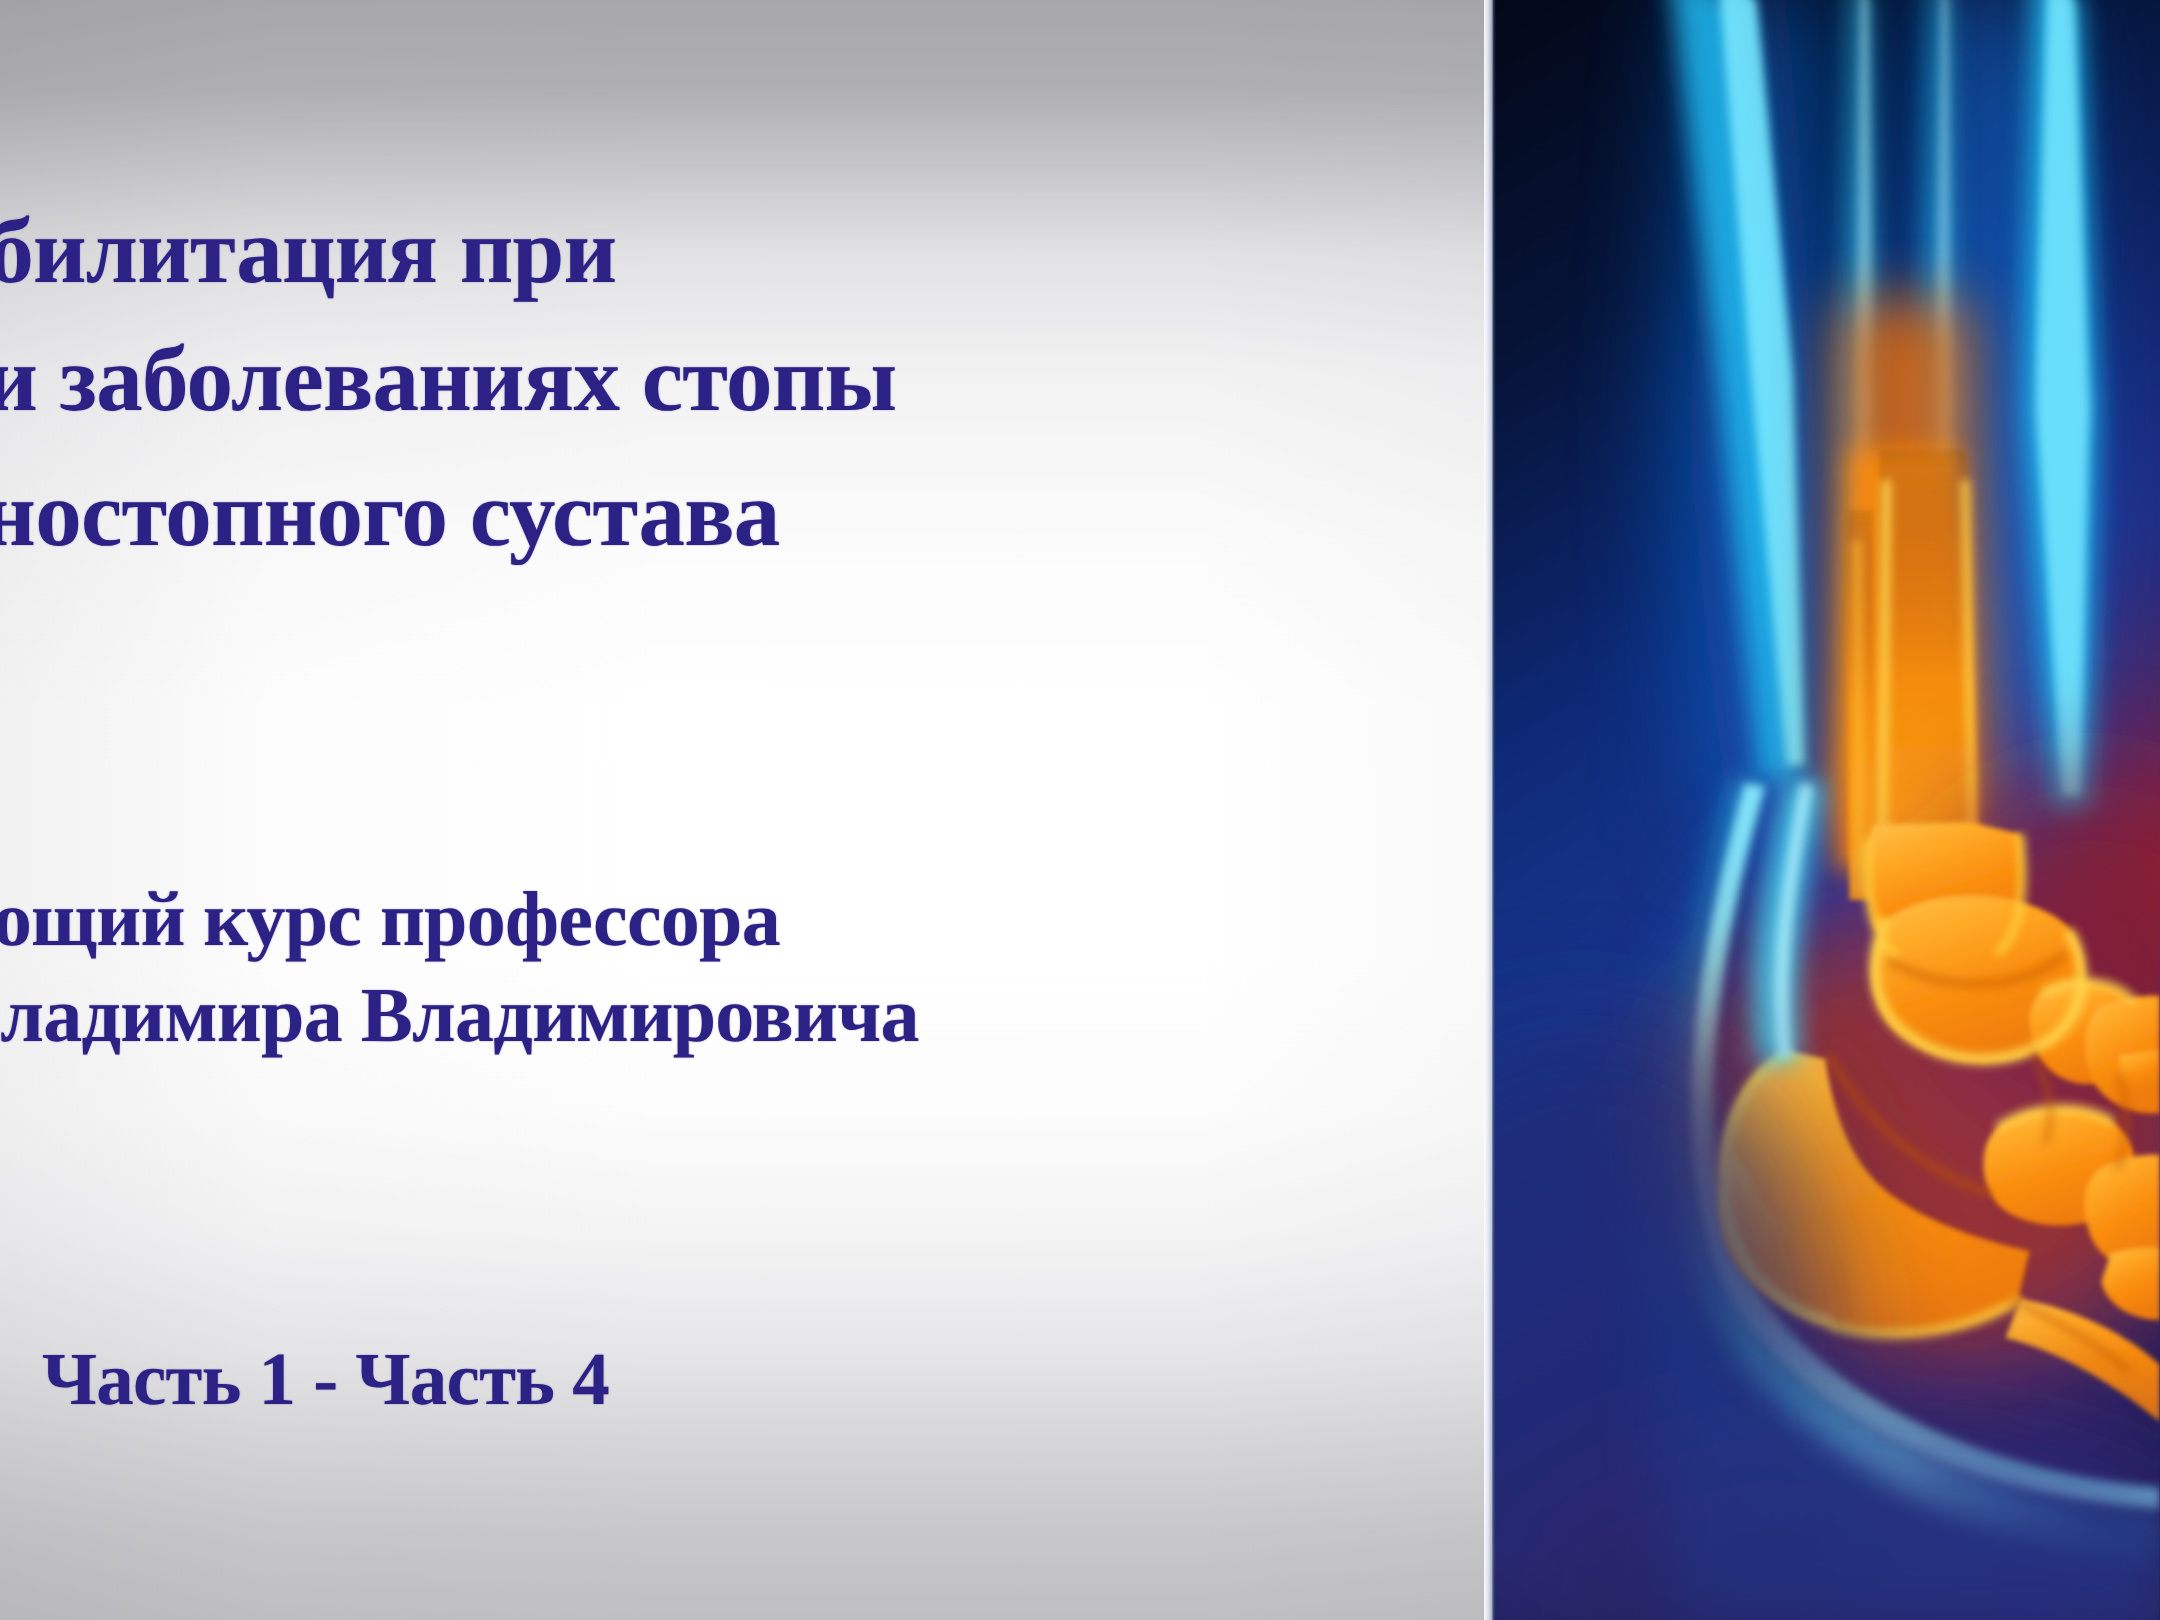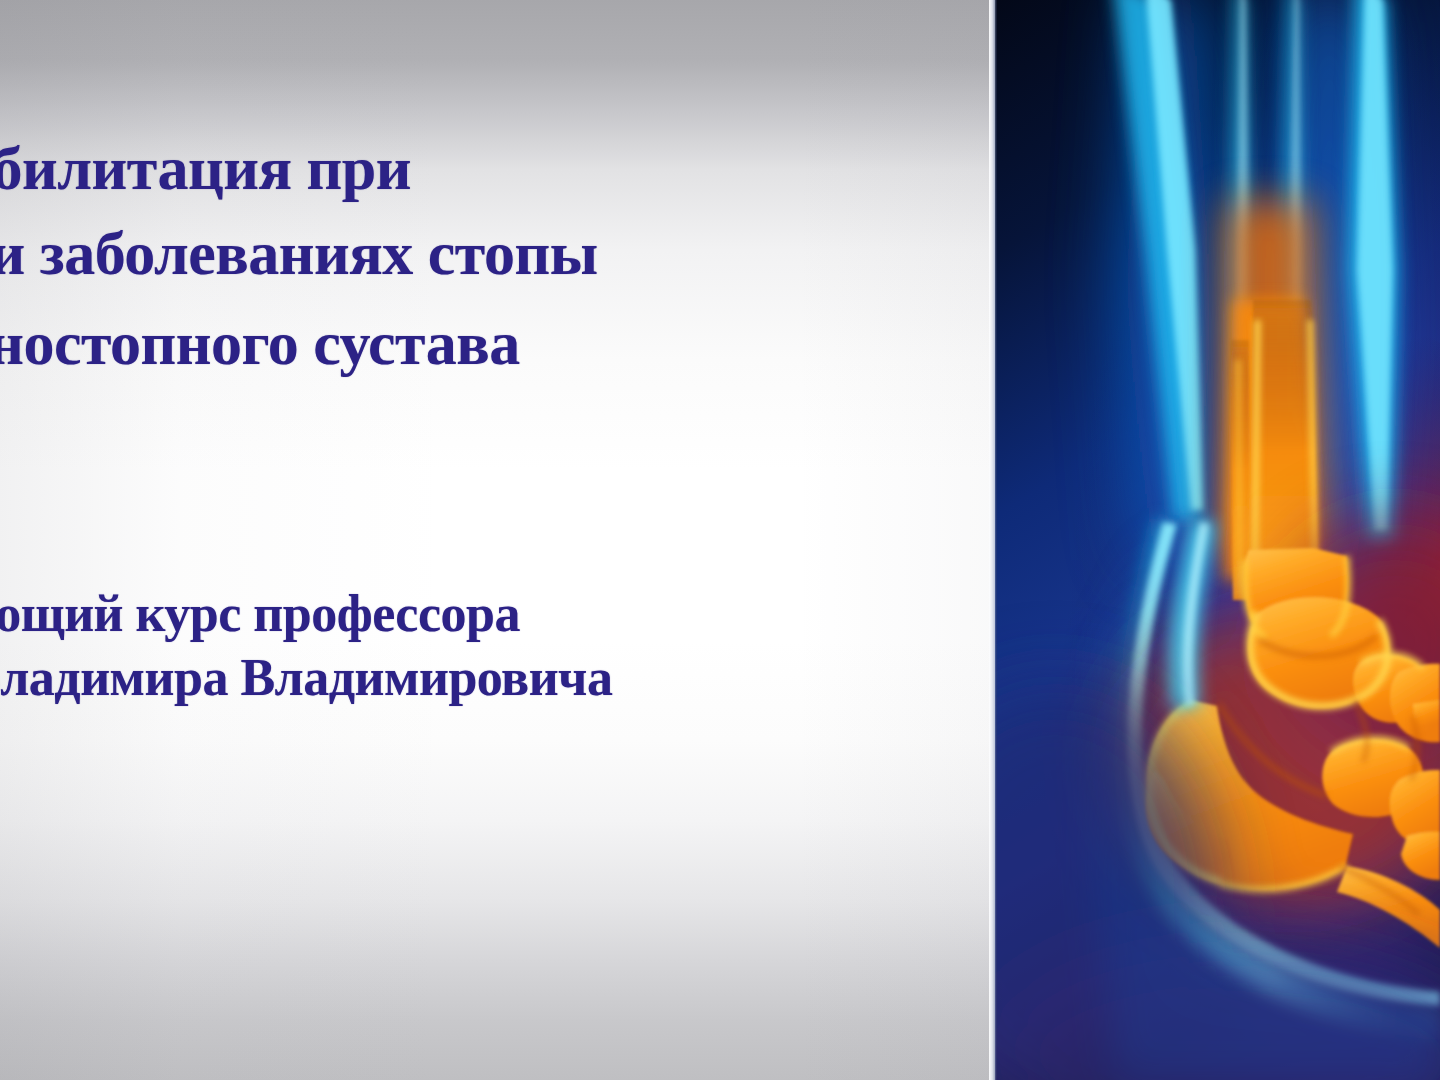--- a/index.html
+++ b/index.html
@@ -128,20 +128,21 @@
     <div class="txt title-line" id="title-1">еабилитация при</div>
 
     <div class="txt title-line" id="title-2">х и заболеваниях стопы</div>
 
     <div class="txt title-line" id="title-3">неностопного сустава</div>
 
     <div class="txt author-line" id="author-1">ающий курс профессора</div>
 
     <div class="txt author-line" id="author-2"> Владимира Владимировича</div>
 
+    <div class="txt" id="parts-line">Часть 1 - Часть 4</div>
   </div>
 
   <div id="panel-seam"></div>
 
   <div id="xray-panel">
     <svg width="445" height="1080" viewBox="0 0 445 1080" xmlns="http://www.w3.org/2000/svg">
       <defs>
 
         <linearGradient id="bgField" x1="0" y1="0" x2="0.25" y2="1">
           <stop offset="0%" stop-color="#030818"></stop>

